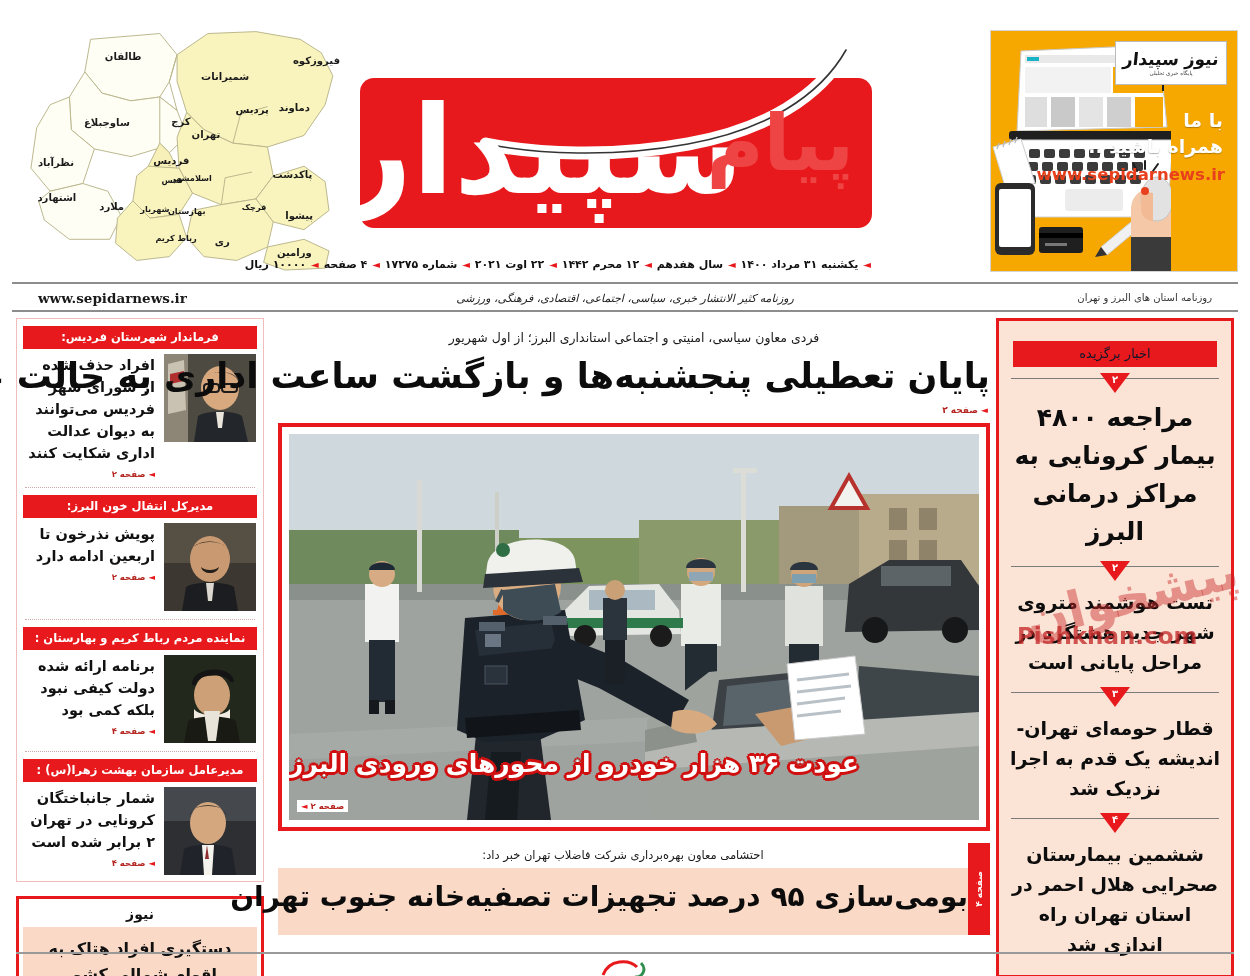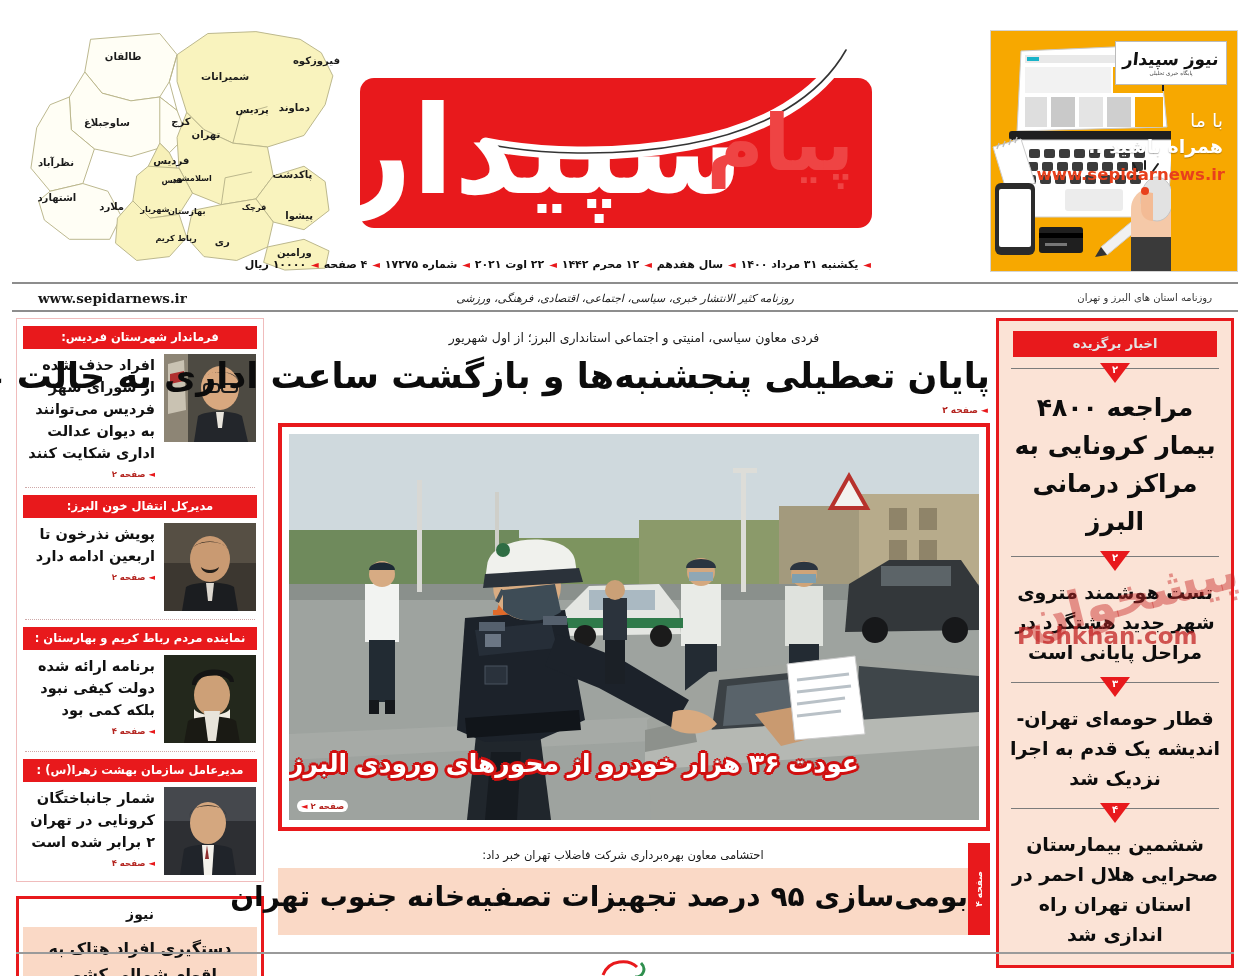--- a/index.html
+++ b/index.html
@@ -102,21 +102,21 @@
     align-items:center; justify-content:center;
   }
   .ad-logo-main {
     font-size: 17px; font-weight: bold; color:#111;
     font-family:"DejaVu Sans", sans-serif; line-height:1;
     transform: skewX(-6deg);
   }
   .ad-logo-sub { font-size: 5.5px; color:#444; margin-top:2px; }
   .ad-line1 {
     position:absolute; right:14px; top: 78px;
-    color:#fff; font-size: 19px; font-weight:normal;
+    color:#fff; font-size: 19px; font-weight:bold;
     text-shadow: 0 1px 1px rgba(0,0,0,.28);
   }
   .ad-line2 {
     position:absolute; right:14px; top: 104px;
     color:#fff; font-size: 19px; font-weight:bold;
     text-shadow: 0 1px 1px rgba(0,0,0,.28);
   }
   .ad-url {
     position:absolute; right:12px; top: 134px;
     color:#e8401c; font-size: 16.5px; font-weight:bold;
@@ -261,21 +261,21 @@
     text-shadow:
       -2px -2px 0 #d01010, 2px -2px 0 #d01010,
       -2px  2px 0 #d01010, 2px  2px 0 #d01010,
        0   -3px 0 #d01010, 0    3px 0 #d01010,
       -3px  0   0 #d01010, 3px  0   0 #d01010;
     letter-spacing: -0.5px;
   }
   .photo-page {
     position:absolute; left: 8px; bottom: 8px;
     background:#fff; color:#b4241f; font-size: 8.5px;
-    font-weight: bold; padding: 1px 4px; border-radius: 6px;
+    font-weight: bold; padding: 1px 4px;
   }
 
   
   .bottom-story {
     margin-top: 12px;
     position: relative;
     background: #fad9c6;
     padding: 0;
     height: 92px;
   }
@@ -320,25 +320,25 @@
   }
   .right-card {
     border: 3px solid #e8191c;
     background: #fbe3d6;
     padding: 6px 8px 12px;
     min-height: 632px;
     position: relative;
   }
   .sel-head {
     background: #e8191c;
-    color:#e5e5e5;
-    font-size: 13px; font-weight:bold;
+    color:#0f172a;
+    font-size: 13px; font-weight:normal;
     text-align:center;
     padding: 5px 0 6px;
-    margin: 4px 6px 0;
+    margin: 14px 6px 0;
   }
   .sel-div {
     position: relative;
     height: 22px;
     margin: 6px 4px 2px;
   }
   .sel-div::before {
     content:"";
     position:absolute; left:0; right:0; top: 5px;
     border-top: 1px solid #7b7b7b;

